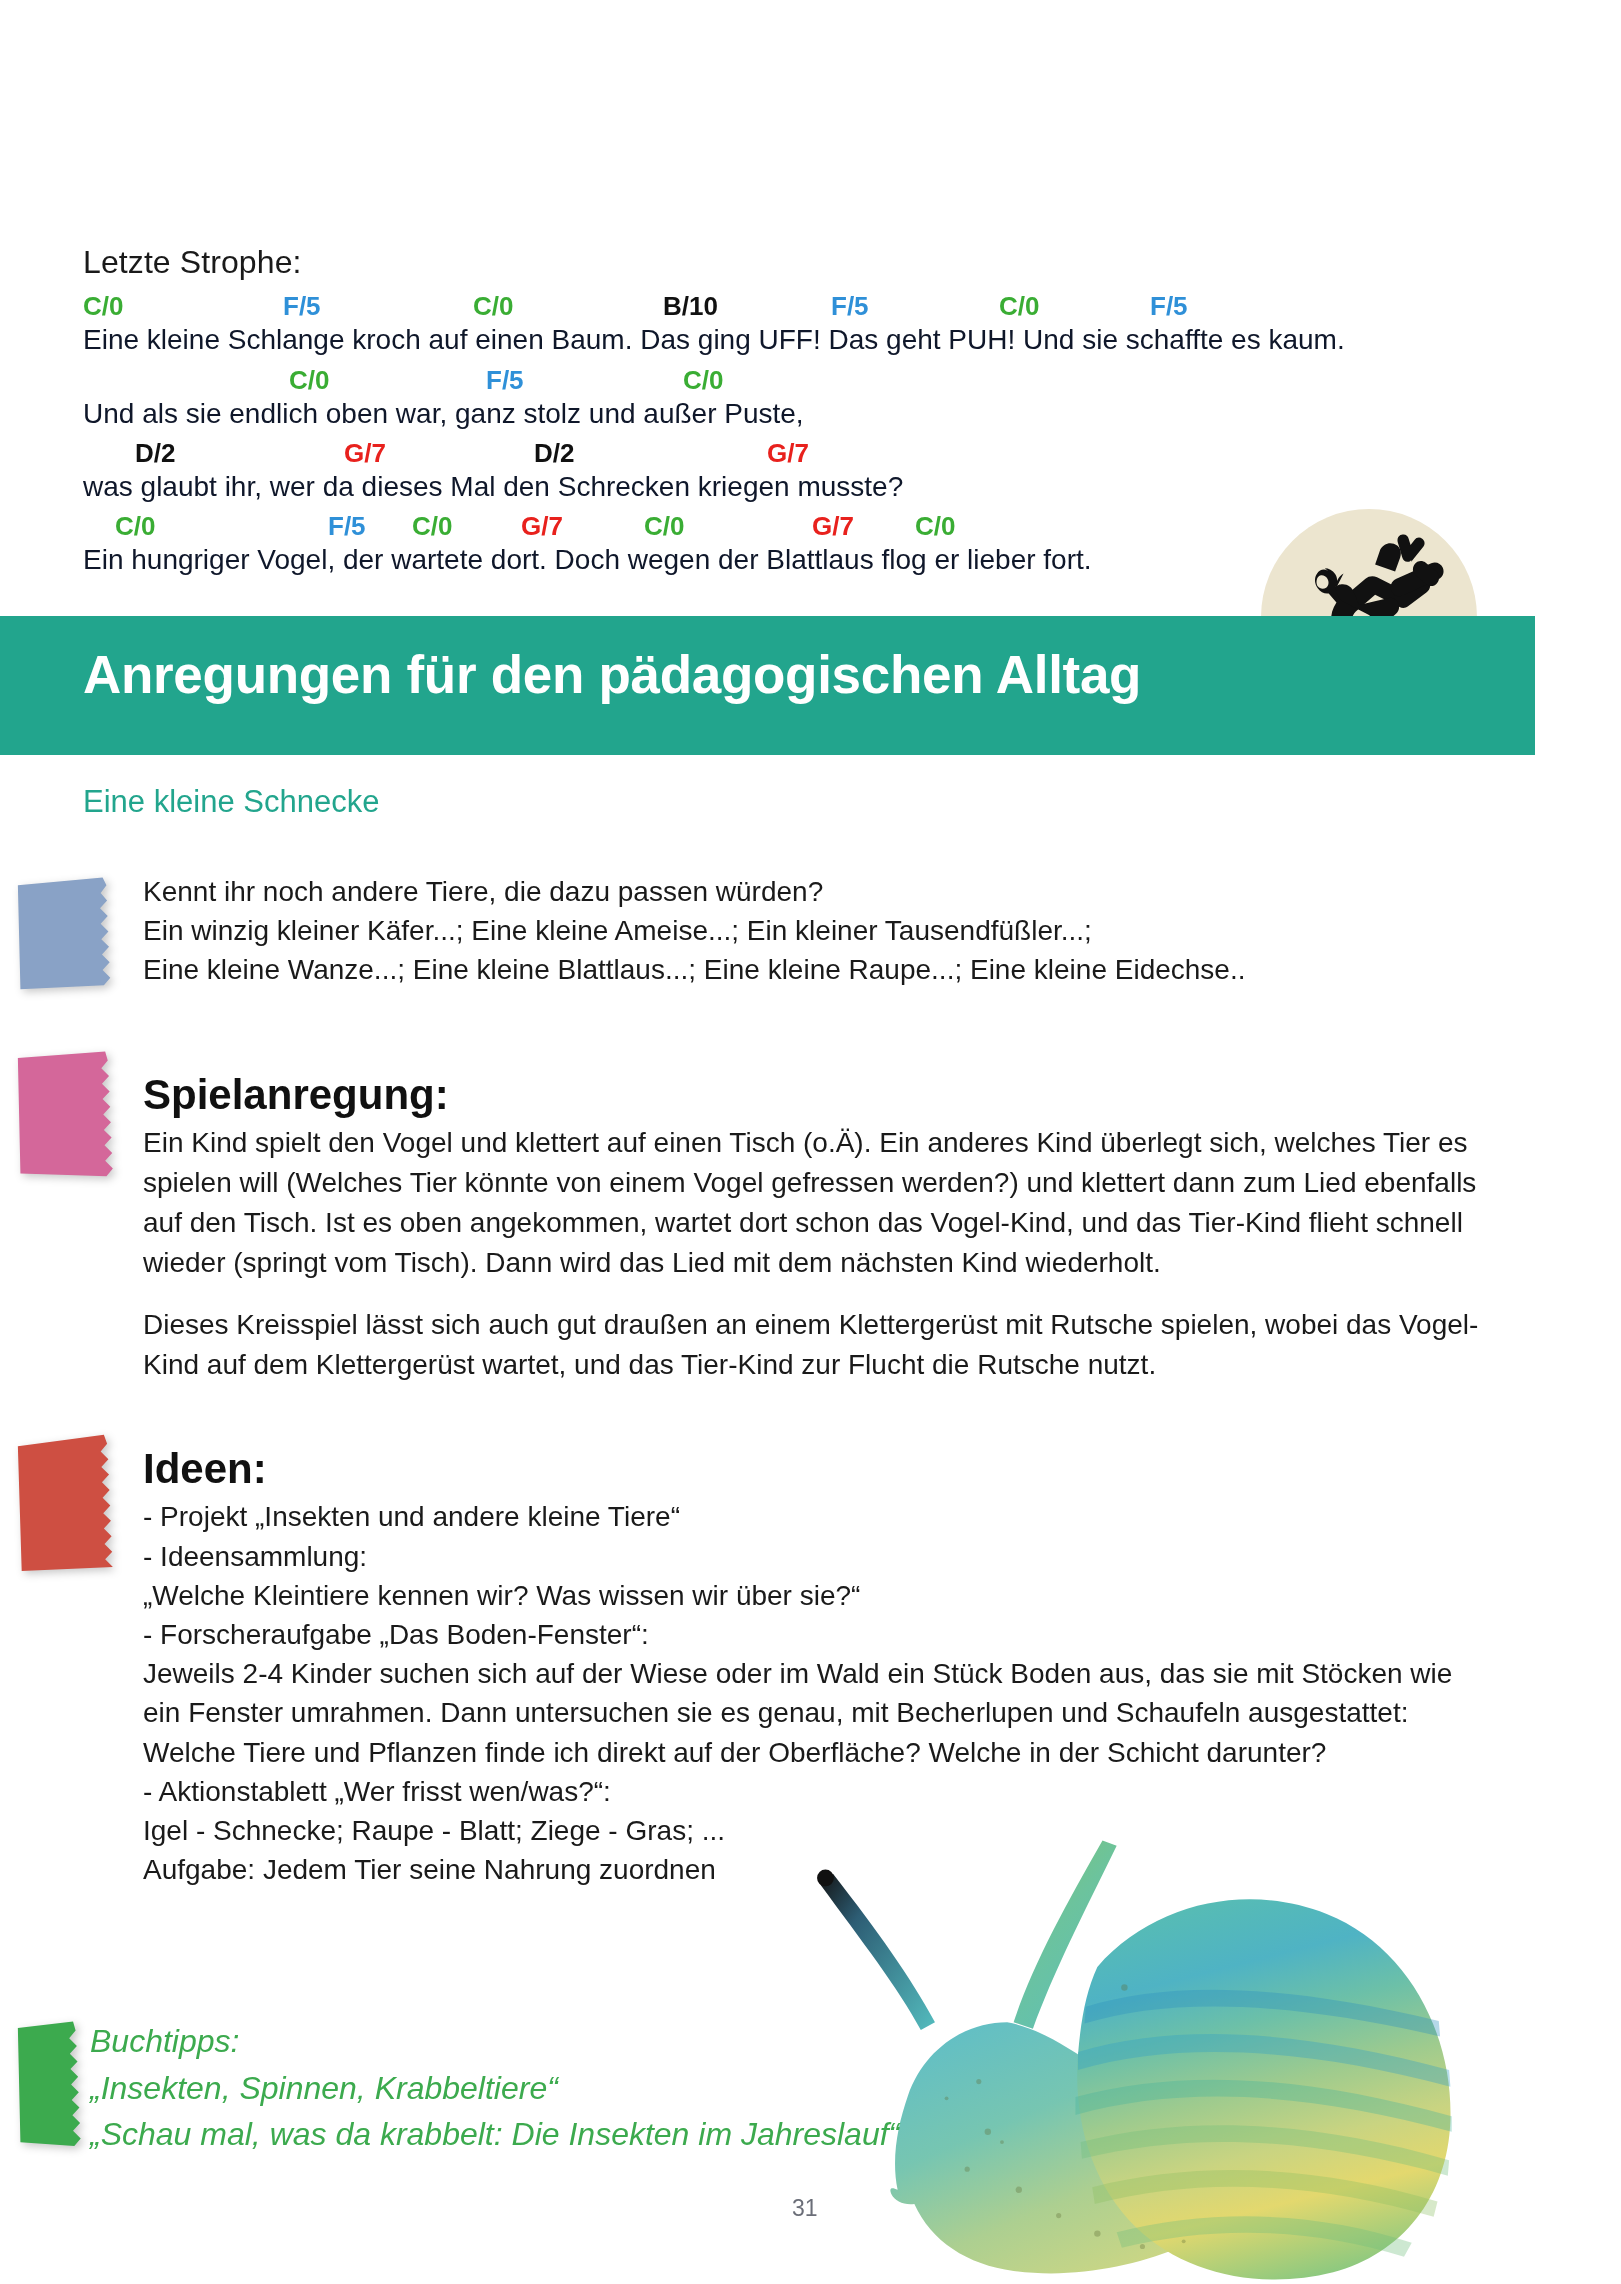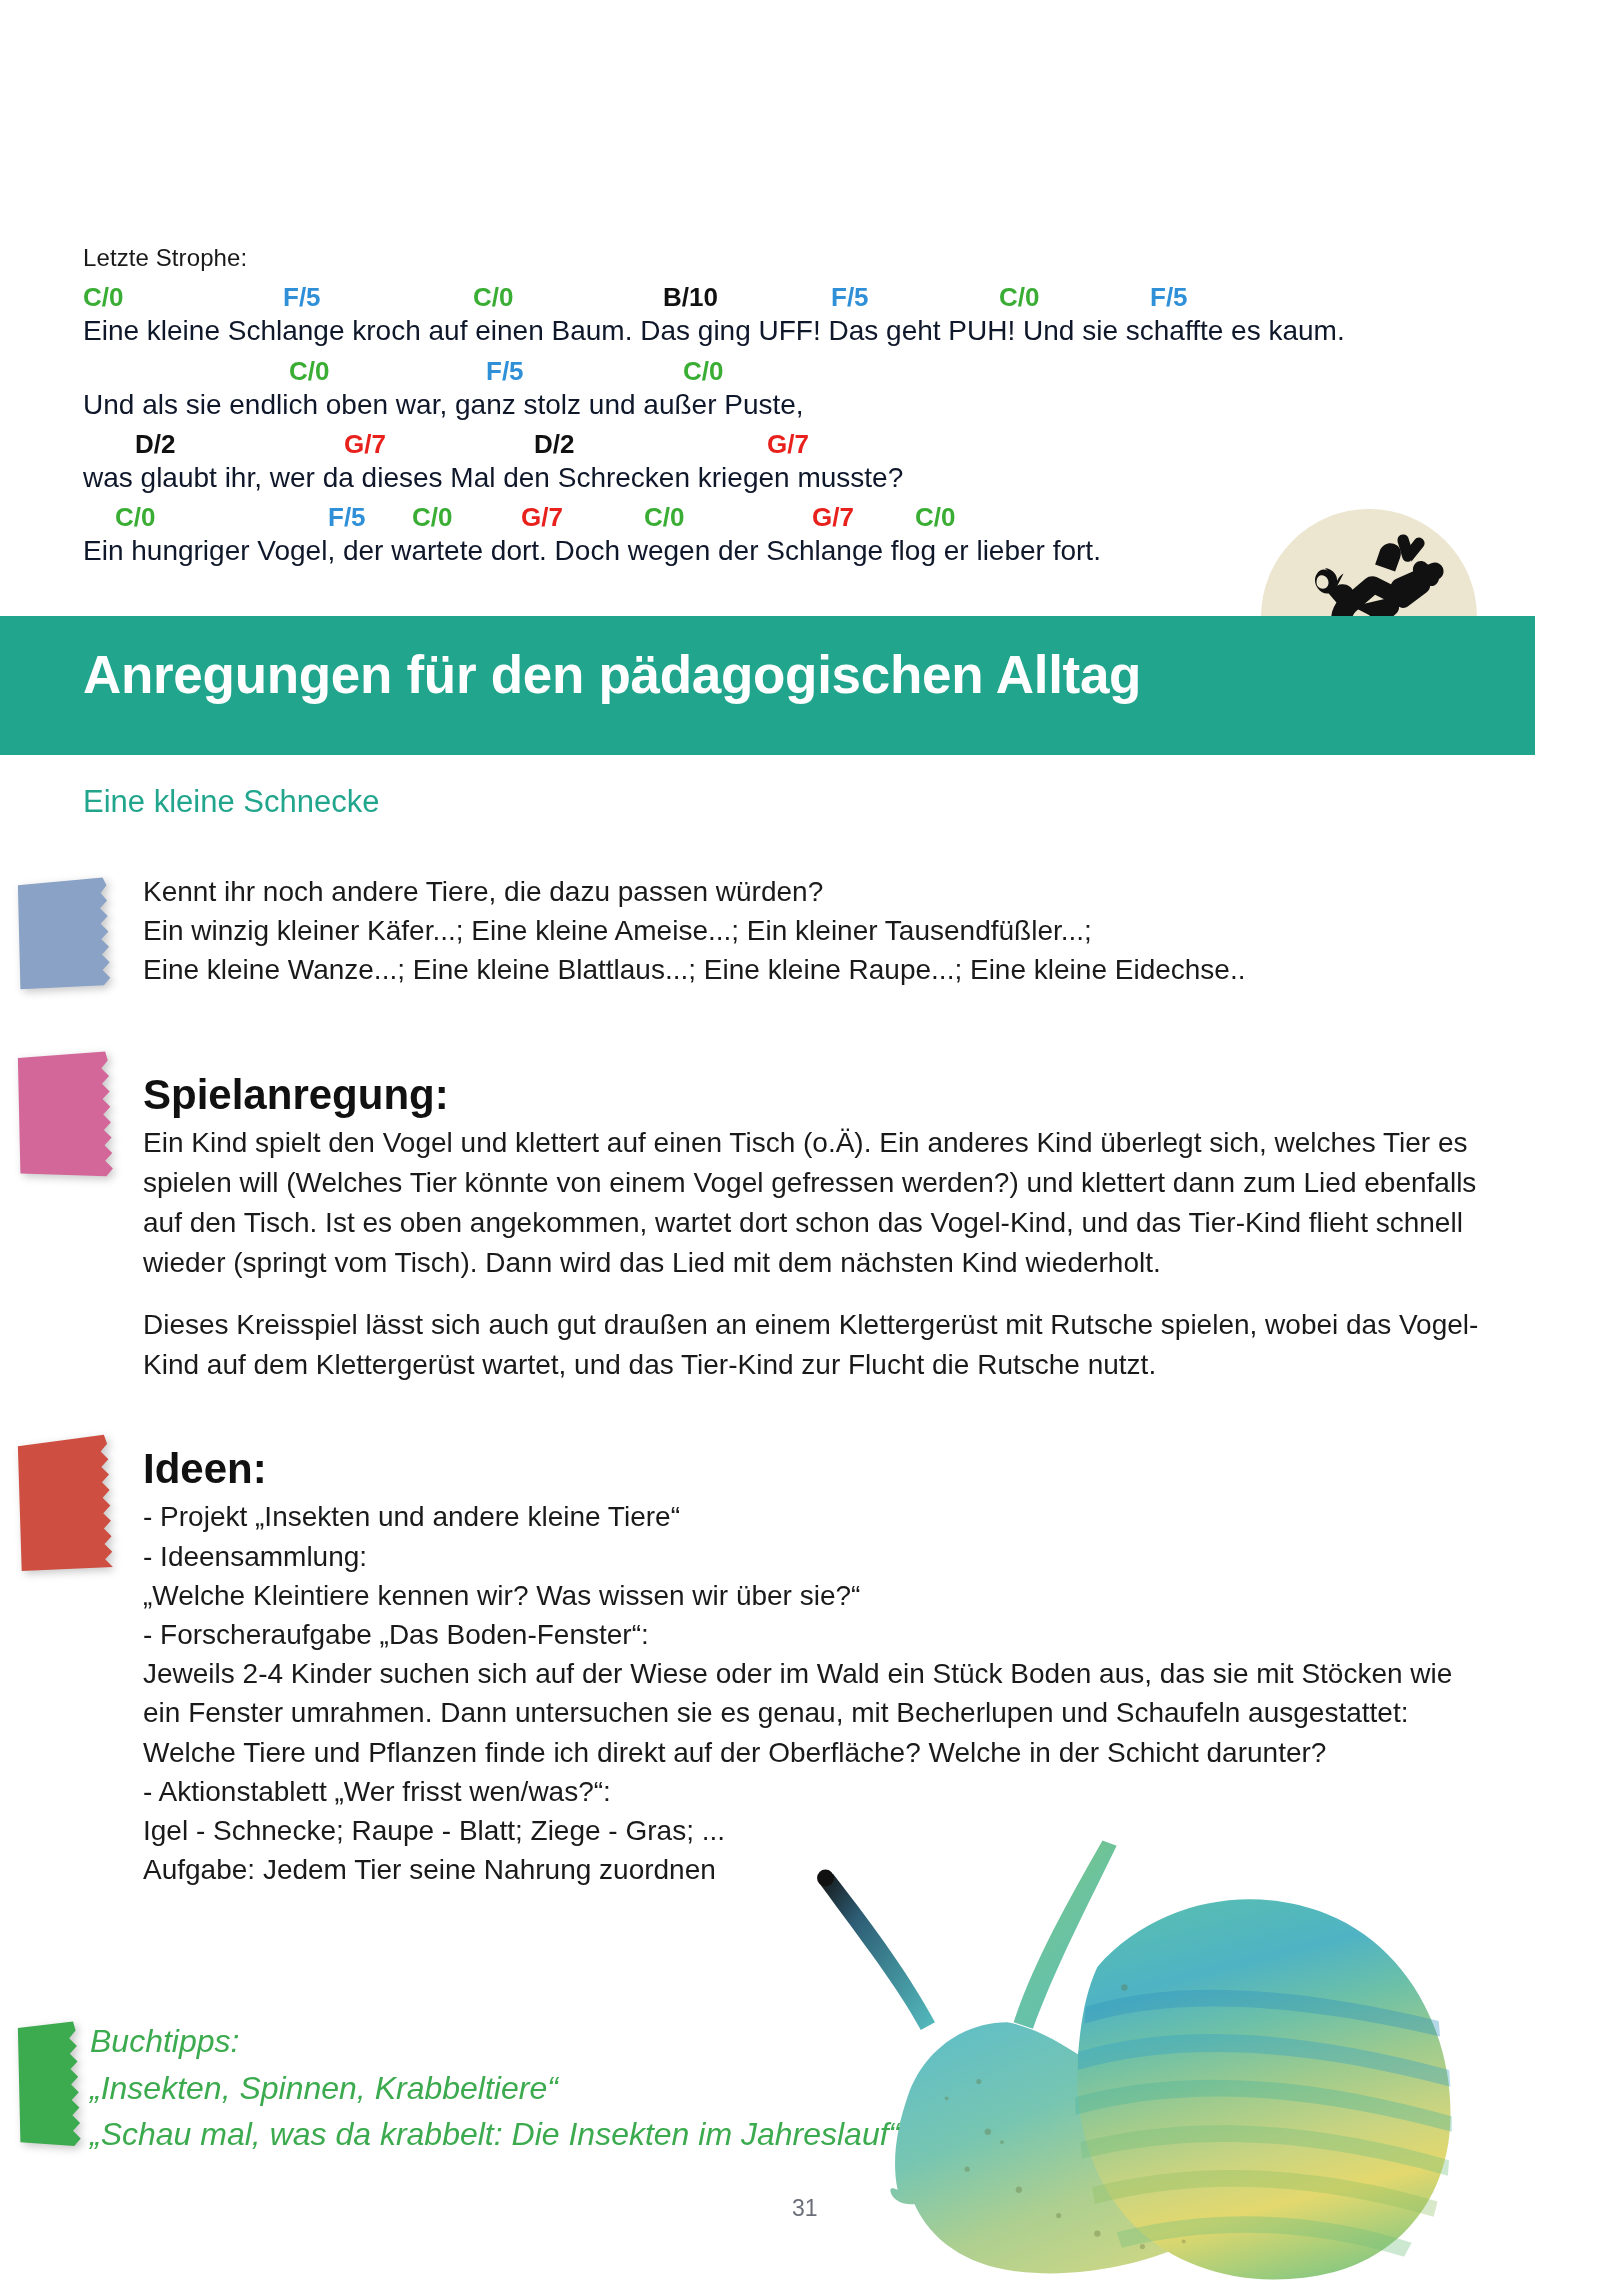--- a/index.html
+++ b/index.html
@@ -10,21 +10,21 @@
     font-family:"Liberation Sans", sans-serif;
     color:#1a1a1a;
     position:relative;
     overflow:hidden;
   }
   .page{position:relative;width:1621px;height:2284px;}
 
   
   .song{position:absolute;left:83px;top:245px;width:1451px;}
   .song-label{
-    font-size:24px;letter-spacing:0.1px;color:#1a1a1a;
+    font-size:32px;letter-spacing:0.1px;color:#1a1a1a;
     margin:0 0 9px 0;font-weight:400;line-height:1.1;
   }
   .chordline{
     position:relative;height:34px;font-size:26px;font-weight:700;
     white-space:pre;line-height:34px;
   }
   .chordline span{position:absolute;top:0;}
   .lyricline{
     font-size:28px;line-height:1.22;white-space:pre;
     margin:0 0 5.2px 0;color:#0f172a;font-weight:400;
@@ -101,21 +101,21 @@
       <div class="lyricline">Und als sie endlich oben war, ganz stolz und außer Puste,</div>
     </div>
 
     <div class="verse">
       <div class="chordline"><span style="left: 52px; color: rgb(17, 17, 17);">D/2</span><span style="left: 261px; color: rgb(232, 33, 29);">G/7</span><span style="left: 451px; color: rgb(17, 17, 17);">D/2</span><span style="left: 684px; color: rgb(232, 33, 29);">G/7</span></div>
       <div class="lyricline">was glaubt ihr, wer da dieses Mal den Schrecken kriegen musste?</div>
     </div>
 
     <div class="verse">
       <div class="chordline"><span style="left: 32px; color: rgb(58, 173, 52);">C/0</span><span style="left: 245px; color: rgb(47, 144, 216);">F/5</span><span style="left: 329px; color: rgb(58, 173, 52);">C/0</span><span style="left: 438px; color: rgb(232, 33, 29);">G/7</span><span style="left: 561px; color: rgb(58, 173, 52);">C/0</span><span style="left: 729px; color: rgb(232, 33, 29);">G/7</span><span style="left: 832px; color: rgb(58, 173, 52);">C/0</span></div>
-      <div class="lyricline">Ein hungriger Vogel, der wartete dort. Doch wegen der Schlange flog er lieber fort.</div>
+      <div class="lyricline">Ein hungriger Vogel, der wartete dort. Doch wegen der Blattlaus flog er lieber fort.</div>
     </div>
   </div>
 
   <div class="badge">
     <svg width="216" height="216" viewBox="0 0 335 335" xmlns="http://www.w3.org/2000/svg">
       <path fill="#111111" d="M104 96c-6-4-13-2-17 4-5 7-4 16 1 23 4 6 11 9 17 8l12 14c-6 9-9 19-8 29 1 11 7 20 16 27l22 17-18 26c-4 6-3 13 2 18 5 4 13 4 18-2l24-33c4-5 4-12 0-17l-24-21c-5-4-8-10-8-16 0-5 2-10 6-14l30-26 38 19c4 2 9 2 13-1l29-22c6-4 7-12 3-18-4-5-12-7-17-2l-23 17-40-20c-6-3-13-2-18 2l-33 28-13-15c3-6 3-14-1-20-4-6-10-9-16-9zM92 103c4-1 9 1 11 5 3 5 2 11-2 14-4 3-10 2-13-2-3-5-2-12 1-15 1-1 2-2 3-2z"></path>
       <path fill="#111111" d="M128 100c-8 5-13 14-12 24 1 9 6 17 14 21l39 20-34 29c-7 6-11 15-10 24 1 10 7 18 15 24l26 19-20 29c-5 7-3 16 4 21 7 4 16 2 21-5l26-38c4-6 3-14-3-19l-29-23c-4-3-6-8-6-13 0-4 2-9 6-12l44-38c6-5 7-14 2-20-3-4-8-6-13-5l-46 11-8-20c-3-9-12-14-21-12-2 0-4 1-5 3z"></path>
       <path fill="#111111" d="M210 108l54-24c7-3 15 0 18 7 3 7 0 15-7 18l-55 25c-7 3-15 0-18-7-3-7 0-15 8-19z"></path>
       <path fill="#111111" d="M185 63c4-8 13-12 21-9 9 3 13 12 10 21l-8 22-31-11 8-23z"></path>
       <path fill="#111111" d="M233 82l19-24c3-4 2-9-2-12-4-3-9-2-12 2l-6 8-3-10c-1-5-6-8-11-6-5 1-7 6-6 11l7 24c1 4 4 7 8 7 3 0 5-1 6-3z"></path>

